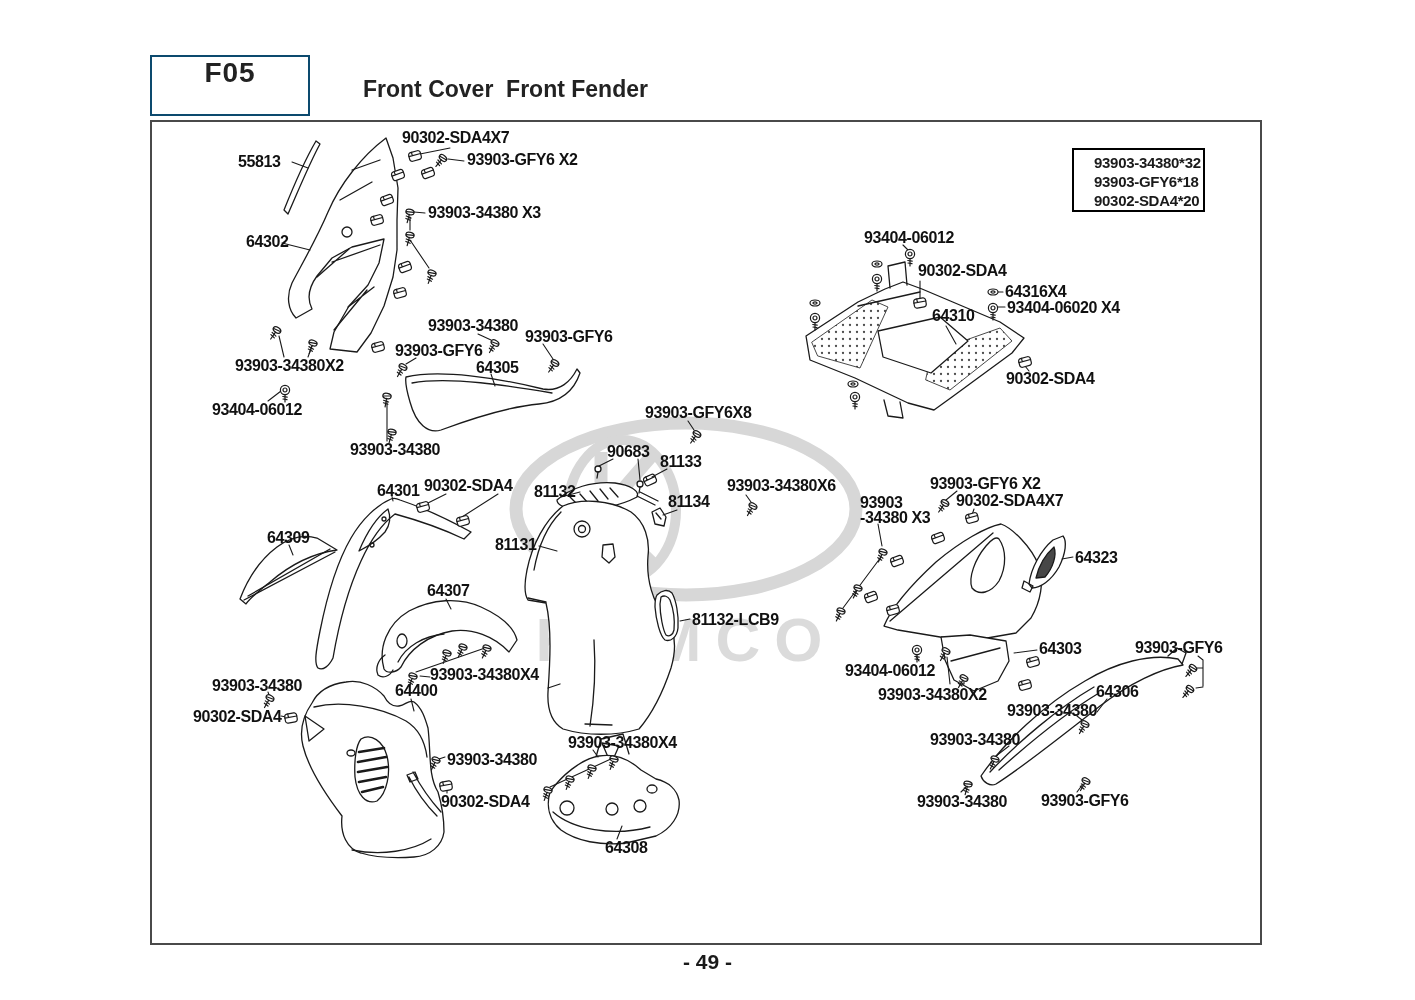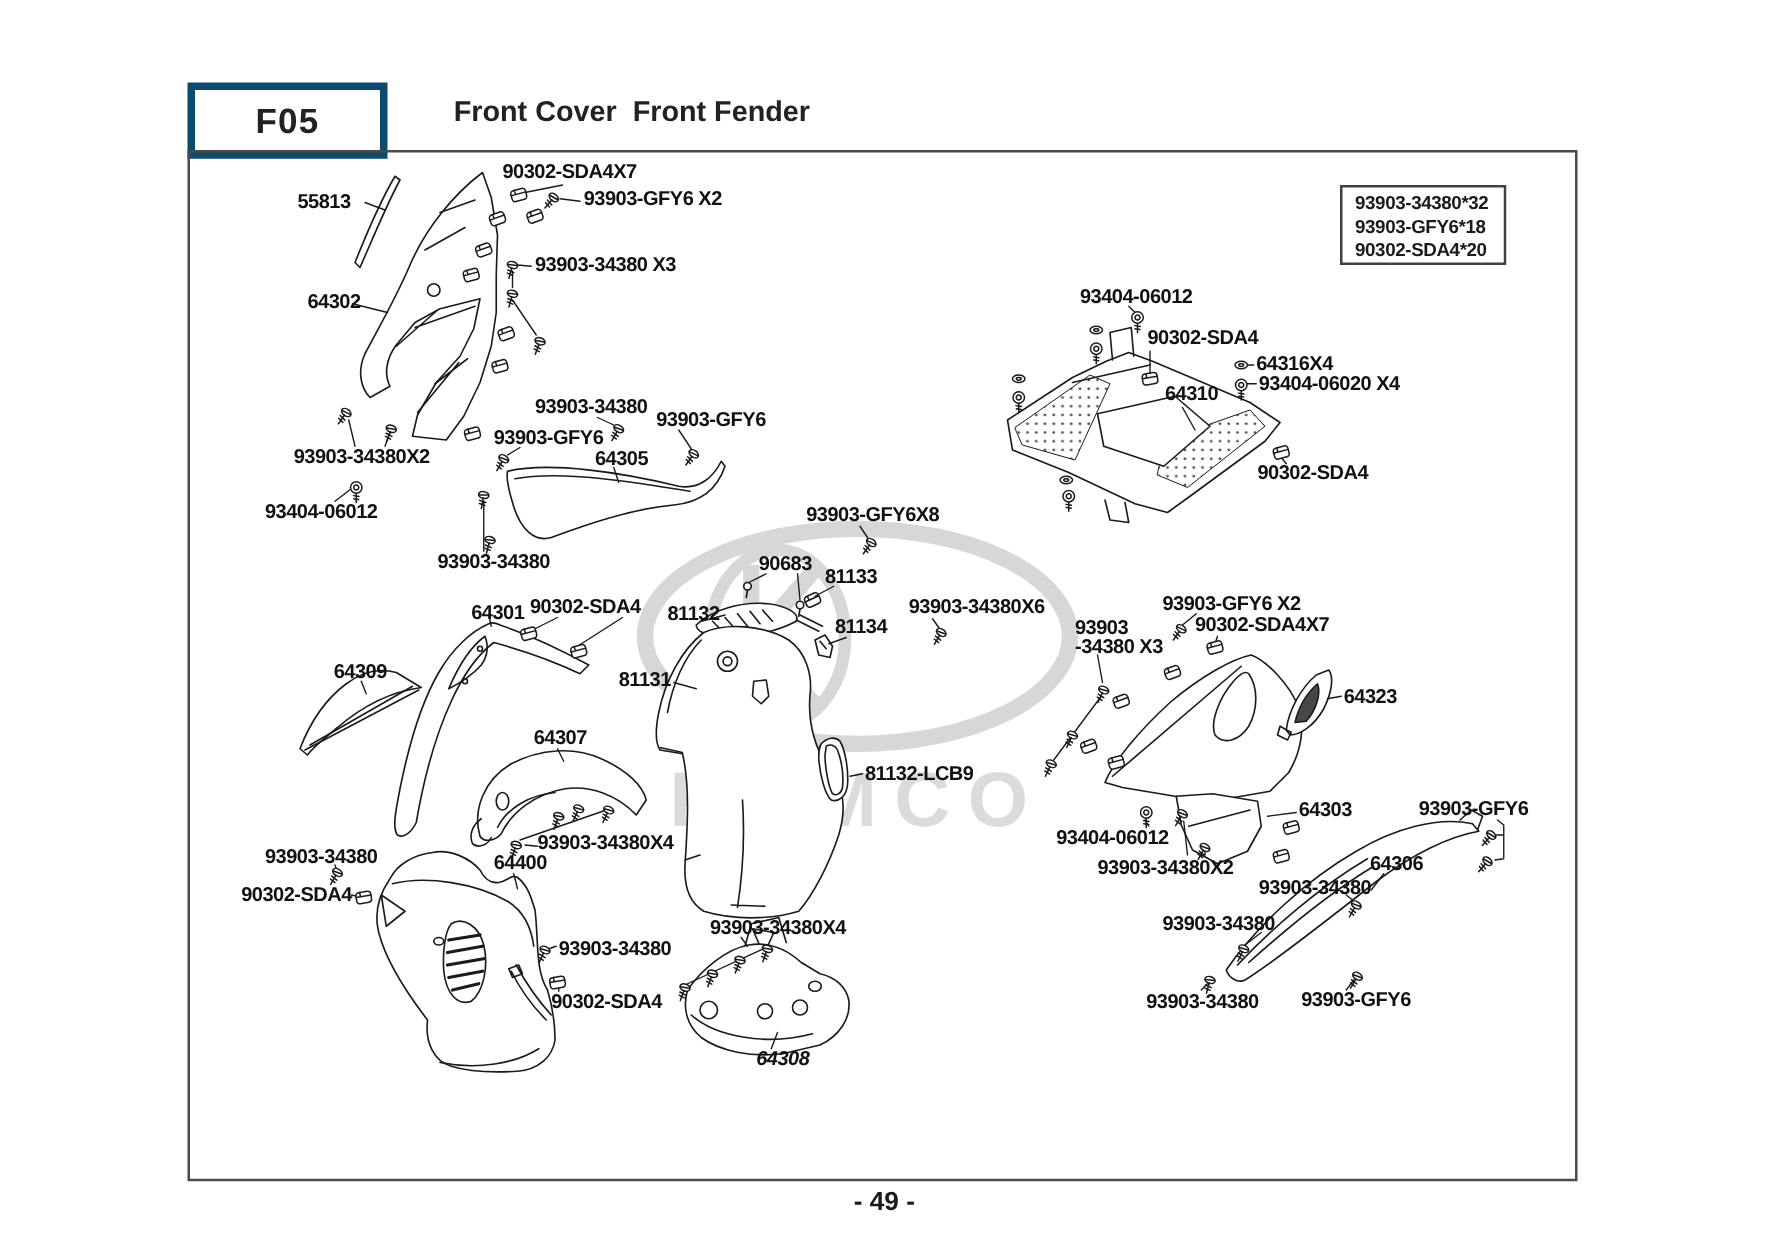--- a/index.html
+++ b/index.html
@@ -1,28 +1,28 @@
 <!DOCTYPE html>
 <html><head>
 <meta charset="utf-8">
 <style>
   html,body{margin:0;padding:0;background:#fff;}
   #page{position:relative;width:1415px;height:1000px;background:#fff;
         font-family:"Liberation Sans",sans-serif;overflow:hidden;}
   #frame{position:absolute;left:150px;top:120px;width:1112px;height:825px;
          border:2px solid #4a4a4a;box-sizing:border-box;}
-  #code-box{position:absolute;left:150px;top:66px;width:160px;height:61px;
-            border:6px solid #0c4a6e;box-sizing:border-box;background:#fff;
-            display:flex;align-items:center;justify-content:center;
+  #code-box{position:absolute;left:150px;top:55px;width:160px;height:61px;
+            border:2px solid #0c4a6e;box-sizing:border-box;background:#fff;
+            display:flex;justify-content:center;
             font-size:28px;font-weight:bold;color:#222;letter-spacing:1px;}
   #title{position:absolute;left:363px;top:76px;font-size:23px;font-weight:bold;
          color:#222;white-space:pre;}
   #refbox{position:absolute;left:1072px;top:148px;width:133px;height:64px;
-          border:2px solid #404040;box-sizing:border-box;background:#fff;
-          padding:3px 0 0 10px;}
+          border:2px solid #000000;box-sizing:border-box;background:#fff;
+          padding:3px 0 0 20px;}
   .refline{font-size:15px;font-weight:bold;color:#1a1a1a;line-height:19px;
            letter-spacing:-0.3px;white-space:nowrap;}
   #pagenum{position:absolute;left:0;top:950px;width:1415px;text-align:center;
            font-size:21px;font-weight:bold;color:#1a1a1a;}
   #labels-layer{position:absolute;left:0;top:0;width:1415px;height:800px;}
   .plabel{position:absolute;font-size:16px;font-weight:bold;color:#111;
           letter-spacing:-0.4px;line-height:15px;white-space:pre-line;}
   svg{position:absolute;left:0;top:0;}
   #wm-text{font-family:"Liberation Sans",sans-serif;font-weight:bold;}
 </style>
@@ -372,17 +372,17 @@
       <div class="plabel" style="left: 930px; top: 732px;">93903-34380</div>
       <div class="plabel" style="left: 917px; top: 794px;">93903-34380</div>
       <div class="plabel" style="left: 1041px; top: 793px;">93903-GFY6</div>
       <div class="plabel" style="left: 212px; top: 678px;">93903-34380</div>
       <div class="plabel" style="left: 193px; top: 709px;">90302-SDA4</div>
       <div class="plabel" style="left: 395px; top: 683px;">64400</div>
       <div class="plabel" style="left: 430px; top: 667px;">93903-34380X4</div>
       <div class="plabel" style="left: 447px; top: 752px;">93903-34380</div>
       <div class="plabel" style="left: 441px; top: 794px;">90302-SDA4</div>
       <div class="plabel" style="left: 568px; top: 735px;">93903-34380X4</div>
-      <div class="plabel" style="left: 605px; top: 840px; font-style: italic;">64308</div>
+      <div class="plabel" style="left: 605px; top: 840px;">64308</div>
     </div>
 
   <div id="pagenum">- 49 -</div>
 </div>
 
 </body></html>

